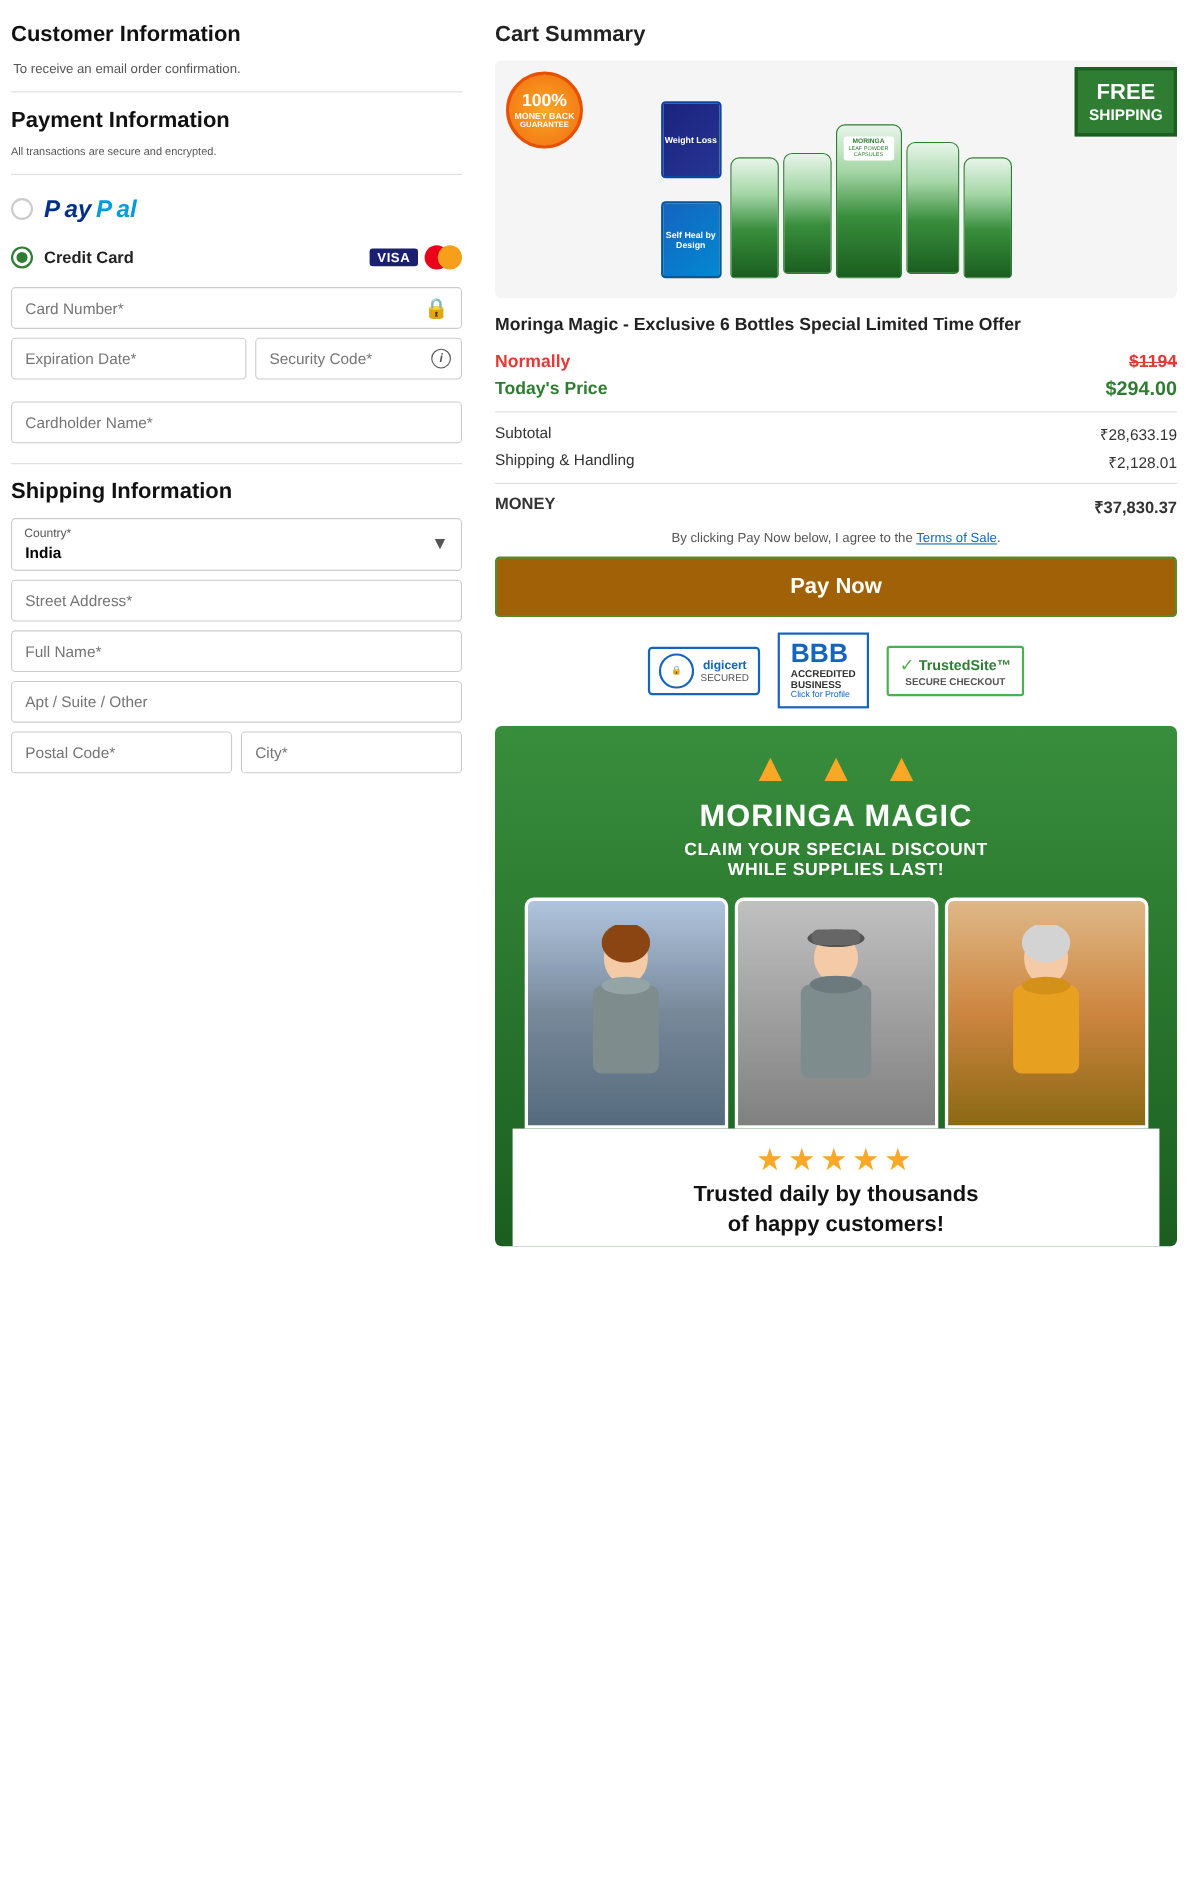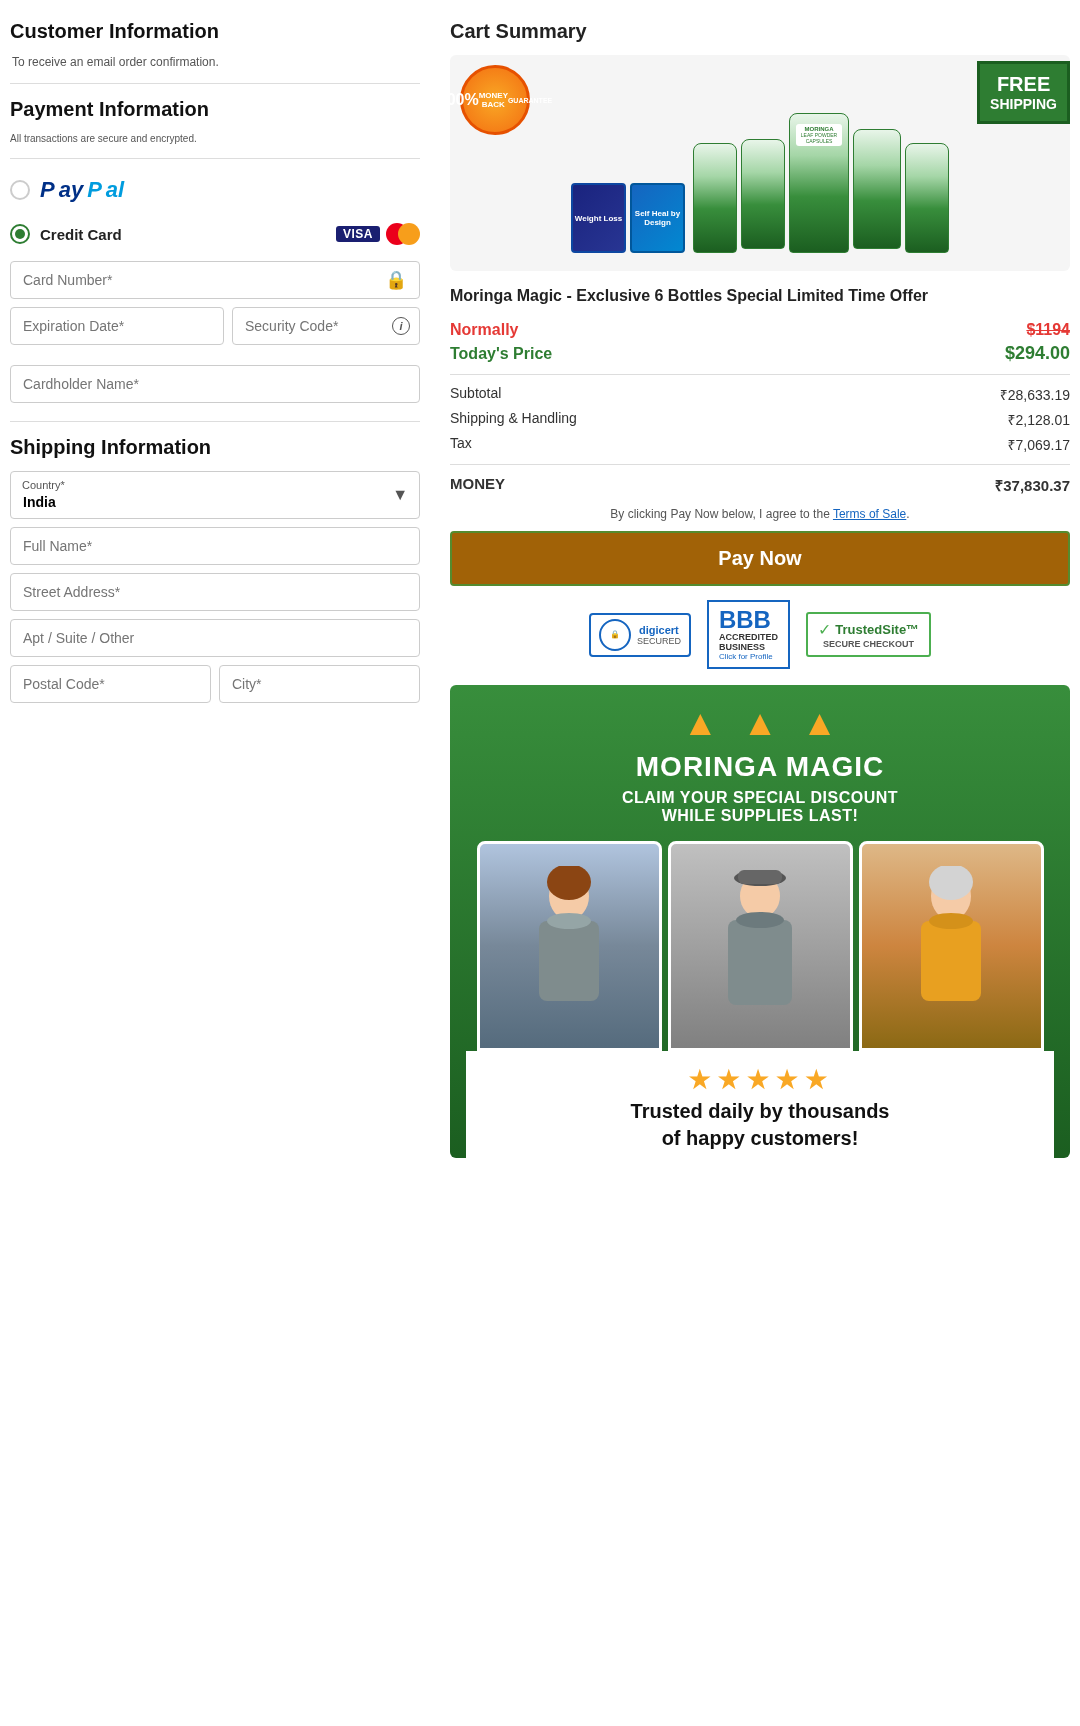--- a/index.html
+++ b/index.html
@@ -297,20 +297,21 @@
     .money-back-badge {
       position: absolute;
       top: 10px;
       left: 10px;
       width: 70px;
       height: 70px;
       background: radial-gradient(circle, #f9a825 0%, #f57f17 70%);
       border-radius: 50%;
       border: 3px solid #e65100;
       display: flex;
+      flex-direction: column;
       align-items: center;
       justify-content: center;
       font-size: 9px;
       font-weight: bold;
       color: #fff;
       text-align: center;
       z-index: 2;
     }
     .money-back-badge .pct {
       font-size: 16px;
@@ -578,25 +579,25 @@
 
     <div class="country-wrap">
       <span class="country-label">Country*</span>
       <select class="country-select">
         <option>India</option>
       </select>
       <span class="country-arrow">▼</span>
     </div>
 
     <div style="margin-bottom:8px;">
+      <input type="text" class="form-input" style="margin-bottom: 0px;" placeholder="Street Address*">
+    </div>
+
+    <div style="margin-bottom:8px;">
       <input type="text" class="form-input" style="margin-bottom: 0px;" placeholder="Full Name*">
-    </div>
-
-    <div style="margin-bottom:8px;">
-      <input type="text" class="form-input" style="margin-bottom: 0px;" placeholder="Street Address*">
     </div>
 
     <div style="margin-bottom:8px;">
       <input type="text" class="form-input" style="margin-bottom: 0px;" placeholder="Apt / Suite / Other">
     </div>
 
     <div class="two-col-row">
       <input type="text" class="form-input" placeholder="Postal Code*" style="">
       <input type="text" class="form-input" placeholder="City*" style="">
     </div>
@@ -616,21 +617,21 @@
         <span style="font-size:7px;">GUARANTEE</span>
       </div>
 
       <div class="free-shipping-badge">
         <span class="free-text">FREE</span>
         <span class="shipping-text">SHIPPING</span>
       </div>
 
       <div class="bottles-container">
 
-        <div style="display:flex;flex-direction:row;gap:4px;align-items:flex-start;margin-right:4px;">
+        <div style="display:flex;flex-direction:column;gap:21px;align-items:flex-start;margin-right:4px;">
           <div style="width:55px;height:70px;background:linear-gradient(135deg,#1a237e,#283593);border-radius:4px;border:2px solid #0d47a1;display:flex;align-items:center;justify-content:center;font-size:8px;color:#fff;text-align:center;font-weight:bold;">Weight Loss</div>
           <div style="width:55px;height:70px;background:linear-gradient(135deg,#1565c0,#0288d1);border-radius:4px;border:2px solid #01579b;display:flex;align-items:center;justify-content:center;font-size:8px;color:#fff;text-align:center;font-weight:bold;">Self Heal by Design</div>
         </div>
 
         <div class="bottle bottle-back" style="margin-bottom:0px;"></div>
         <div class="bottle bottle-back" style="margin-bottom:4px;"></div>
         <div class="bottle bottle-main">
           <div style="position:absolute;top:10px;left:6px;right:6px;background:#fff;border-radius:3px;padding:2px 2px;text-align:center;">
             <div style="font-size:6px;font-weight:bold;color:#2e7d32;">MORINGA</div>
             <div style="font-size:5px;color:#2e7d32;">LEAF POWDER CAPSULES</div>
@@ -661,24 +662,20 @@
     <div class="summary-line">
       <span>Subtotal</span>
       <span>₹28,633.19</span>
     </div>
     
     <div class="summary-line">
       <span>Shipping &amp; Handling</span>
       <span>₹2,128.01</span>
     </div>
     
-    <div class="summary-line">
-      <span>Tax</span>
-      <span>₹7,069.17</span>
-    </div>
 
     <hr class="summary-divider">
 
     
     <div class="summary-line total">
       <span>MONEY</span>
       <span>₹37,830.37</span>
     </div>
 
     

